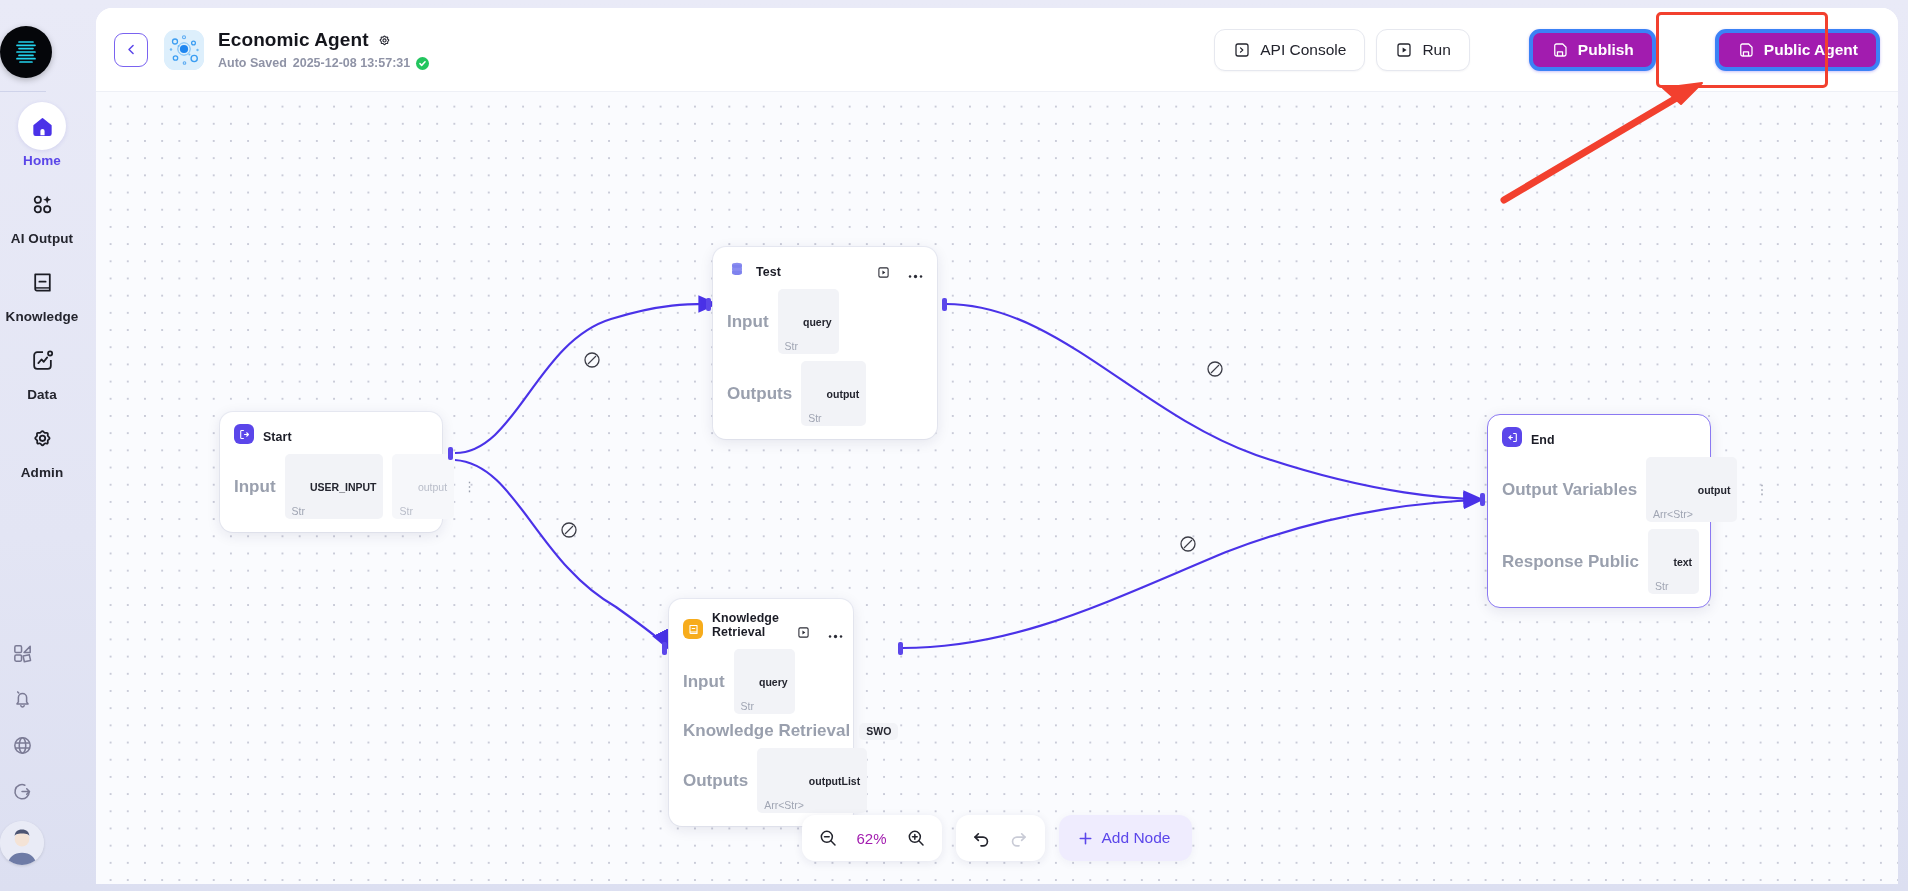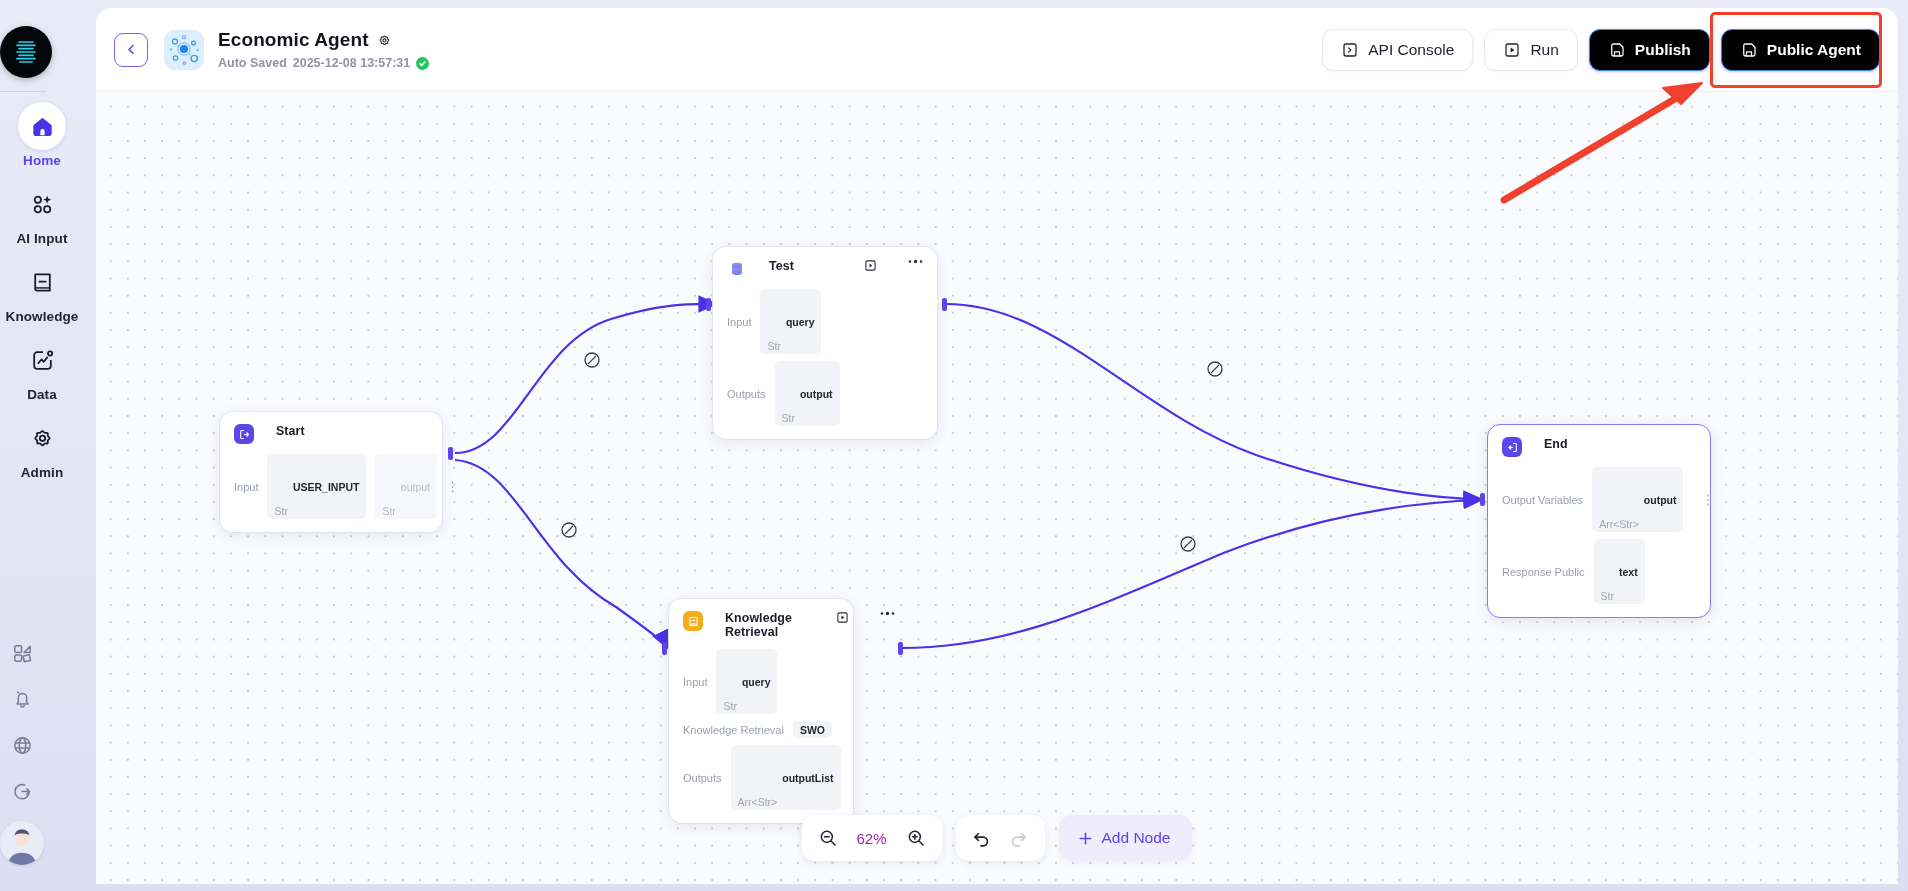--- a/index.html
+++ b/index.html
@@ -101,23 +101,24 @@
     height: 42px; border-radius: 11px;
     display: inline-flex; align-items: center; gap: 9px;
     padding: 0 18px; font-size: 15.5px; cursor: pointer; white-space: nowrap;
   }
   .btn-ghost {
     background: #fff; color: #23242d; font-weight: 500;
     border: 1px solid #e6e8ef;
     box-shadow: 0 1px 2px rgba(16,24,40,.04);
   }
   .btn-primary {
-    background: #000000; color: #fff; font-weight: 600;
-    border: 1px solid #3b82f6;
+    background: #a21caf; color: #fff; font-weight: 600;
+    border: 4px solid #3b82f6;
     box-shadow: 0 1px 3px rgba(74,50,232,.3);
+    margin-left: 48px;
   }
   .hl-wrap { position: relative; padding: 0; }
   .hl-box {
     position: absolute; left: -11px; top: -17px;
     width: 172px; height: 76px;
     border: 3.5px solid #f2402e; border-radius: 5px;
     pointer-events: none; z-index: 40;
   }
 
   
@@ -138,51 +139,51 @@
     background: #fff;
     border-radius: 13px;
     box-shadow: 0 3px 14px rgba(25,30,80,.10), 0 0 0 1px rgba(235,237,245,.9);
     padding: 12px 14px 13px 14px;
     z-index: 10;
   }
   .node.selected {
     box-shadow: 0 3px 14px rgba(25,30,80,.10);
     border: 1.6px solid #8b79f2;
   }
-  .node-head { display: flex; align-items: flex-start; gap: 22px; }
+  .node-head { display: flex; align-items: flex-end; gap: 9px; }
   .node-ico {
     width: 20px; height: 20px; border-radius: 6px; flex: none;
     display: flex; align-items: center; justify-content: center;
   }
   .ico-start { background: #5b46ea; }
   .ico-end { background: #5b46ea; }
   .ico-db { background: transparent; }
   .ico-kb { background: #f7ac1c; }
   .node-title { font-size: 12.4px; font-weight: 700; color: #1b1c26; letter-spacing: .1px; }
   .node-head-spacer { flex: 1; }
   .head-act { color: #2b2c36; display: flex; align-items: center; cursor: pointer; }
   .node-rows { margin-top: 10px; display: flex; flex-direction: column; gap: 7px; }
   .node-row { display: flex; align-items: center; gap: 9px; }
-  .row-label { font-size: 11px; color: #9aa0ae; font-weight: 400; white-space: nowrap; }
+  .row-label { font-size: 17px; color: #9aa0ae; font-weight: 700; white-space: nowrap; }
   .chip {
     display: inline-flex; align-items: center; gap: 5px;
     background: #f2f3f7; border-radius: 5px;
     padding: 2.5px 7px; font-size: 10.5px; white-space: nowrap;
   }
   .chip .ty { color: #a0a5b3; font-weight: 400; margin-top: 48px; }
   .chip .nm { color: #24252f; font-weight: 700; }
   .chip.muted { background: #f6f7fa; }
   .chip.muted .ty, .chip.muted .nm { color: #b9bdc9; font-weight: 400; }
   .row-more { color: #9aa0ae; font-size: 13px; line-height: 1; cursor: pointer; letter-spacing: 0; }
 
   
   #node-start { left: 124px; top: 320px; width: 222px; }
   #node-test  { left: 617px; top: 155px; width: 224px; }
   #node-kr    { left: 573px; top: 507px; width: 184px; }
-  #node-end   { left: 1391px; top: 332px; width: 224px; }
+  #node-end   { left: 1391px; top: 322px; width: 224px; }
 
   .port-dot {
     position: absolute; width: 5px; height: 13px;
     background: #5b46ea; border-radius: 2px; z-index: 11;
   }
 
   
   .bottombar {
     position: absolute; left: 0; right: 0; bottom: 23px;
     display: flex; justify-content: center; align-items: center; gap: 14px;
@@ -245,21 +246,21 @@
 
     <div class="nav-item">
       <div class="nav-ico">
         <svg width="25" height="25" viewBox="0 0 24 24" fill="none" stroke="#1b1c24" stroke-width="1.7">
           <circle cx="7.5" cy="7.5" r="3"></circle>
           <circle cx="7.5" cy="16.5" r="3"></circle>
           <circle cx="16.5" cy="16.5" r="3"></circle>
           <path d="M16.5 3.6 17.6 6.3 20.3 7.4 17.6 8.5 16.5 11.2 15.4 8.5 12.7 7.4 15.4 6.3z" fill="#1b1c24" stroke="none"></path>
         </svg>
       </div>
-      <span class="nav-lbl">AI Input</span>
+      <span class="nav-lbl">AI Output</span>
     </div>
 
     <div class="nav-item">
       <div class="nav-ico">
         <svg width="25" height="25" viewBox="0 0 24 24" fill="none" stroke="#1b1c24" stroke-width="1.7" stroke-linejoin="round">
           <path d="M5 4.2h14v15.6H6.6A1.6 1.6 0 0 1 5 18.2z"></path>
           <path d="M5 17.2h14" stroke-width="1.4"></path>
           <path d="M9 11.2h6" stroke-linecap="round"></path>
         </svg>
       </div>

